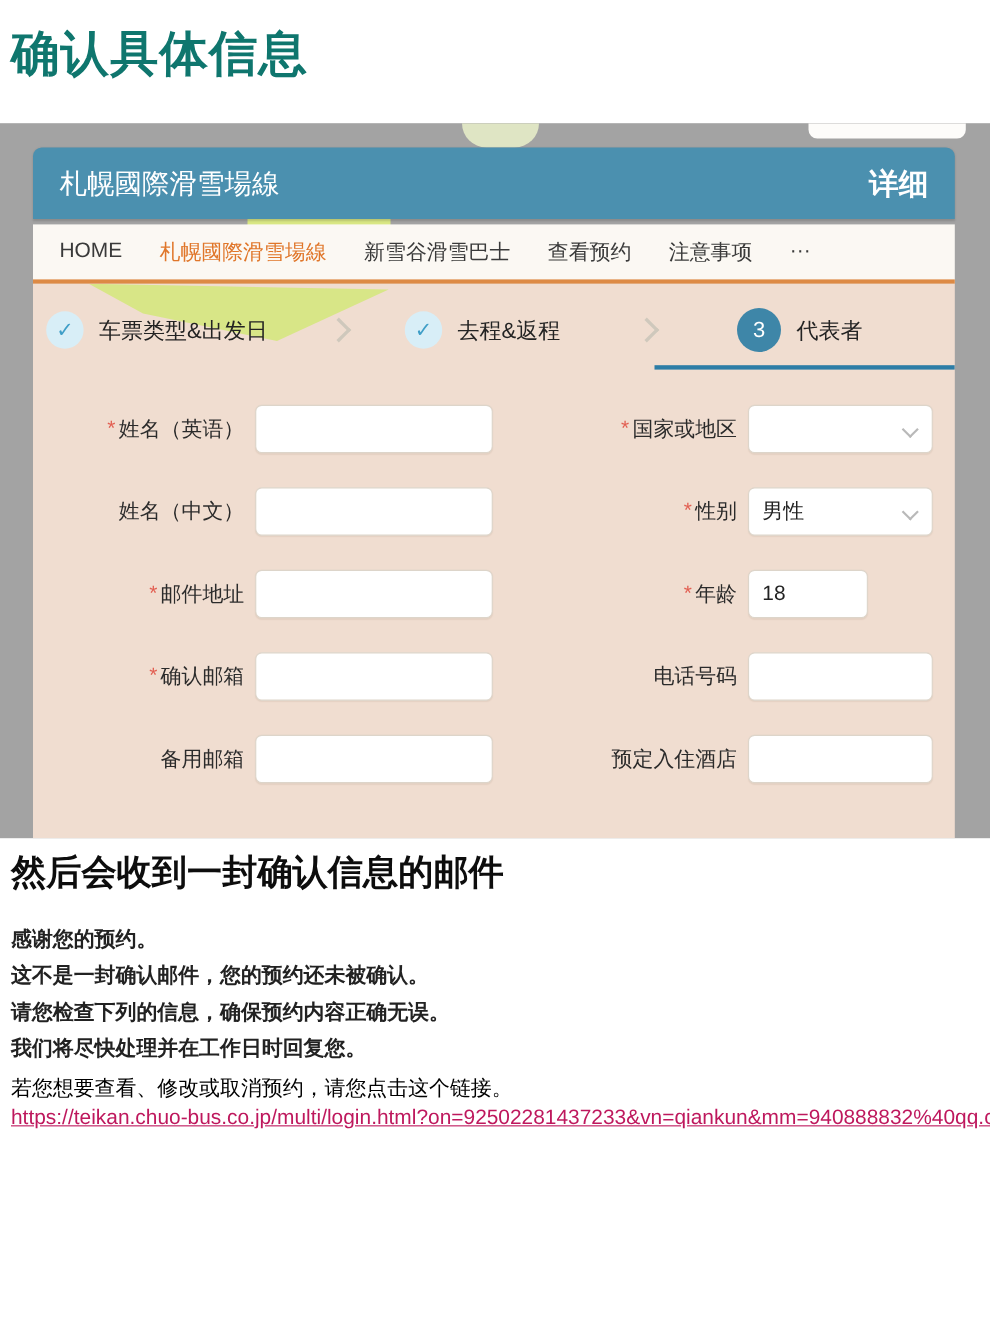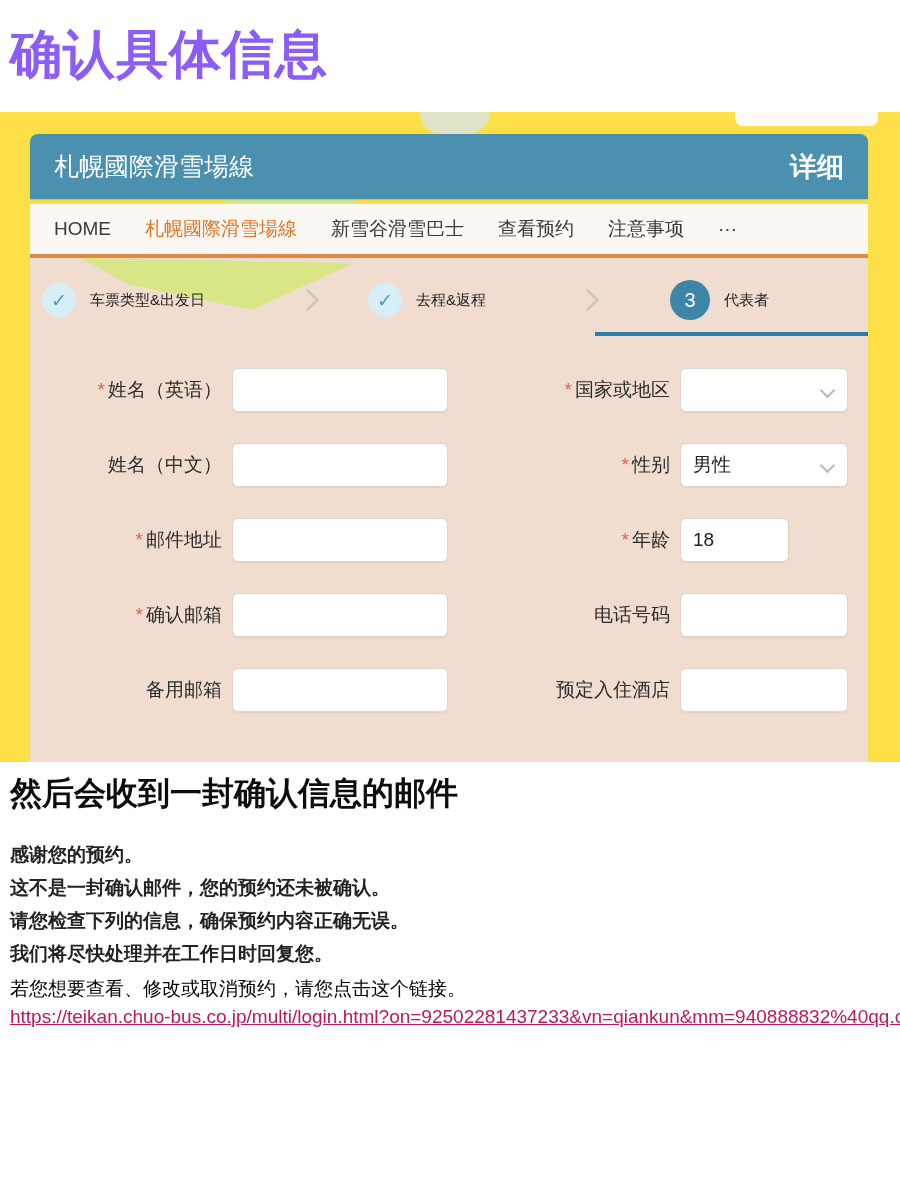--- a/index.html
+++ b/index.html
@@ -1,23 +1,23 @@
 <!DOCTYPE html>
 <html><head>
 <meta charset="utf-8">
 <style>
   html,body{margin:0;padding:0;background:#fff;}
   .canvas{position:relative;width:900px;height:1200px;overflow:hidden;background:#ffffff;
           font-family:"Liberation Sans","DejaVu Sans",sans-serif;}
 
   
-  .page-title{position:absolute;left:10px;top:20px;font-size:52px;font-weight:bold;color:#8b5cf6;letter-spacing:1px;}
+  .page-title{position:absolute;left:10px;top:20px;font-size:44px;font-weight:bold;color:#0f766e;letter-spacing:1px;}
 
   
-  .shot{position:absolute;left:0;top:112px;width:900px;height:650px;background:#fde047;overflow:hidden;}
+  .shot{position:absolute;left:0;top:112px;width:900px;height:650px;background:#a3a3a3;overflow:hidden;}
   .blob{position:absolute;z-index:1;}
   .blob-top{left:420px;top:0;width:70px;height:22px;background:#dfe5c4;border-radius:0 0 40px 40px;}
   .blob-mid{left:225px;top:80px;width:130px;height:22px;background:#d9e784;border-radius:4px;}
   .white-peek{position:absolute;left:735px;top:0;width:143px;height:14px;background:#fdfcfa;border-radius:0 0 8px 8px;z-index:1;}
 
   .card{position:absolute;left:30px;top:22px;width:838px;height:628px;z-index:2;}
   .card-header{height:65px;background:#4b90af;border-radius:8px 8px 0 0;display:flex;align-items:center;
                justify-content:space-between;padding:0 24px;color:#ffffff;font-size:25px;
                box-shadow:0 1px 2px rgba(0,0,0,.15);}
   .detail-link{font-weight:bold;font-size:27px;cursor:pointer;}
@@ -31,21 +31,21 @@
   .wedge{position:absolute;left:42px;top:0;width:290px;height:52px;background:#d8e687;
          clip-path:polygon(3% 0,97% 10%,62% 100%,20% 52%);z-index:0;}
 
   .steps{position:absolute;top:0;left:0;right:0;height:80px;z-index:1;}
   .step{position:absolute;top:14px;display:flex;align-items:center;gap:14px;height:56px;}
   .step1{left:12px;} .step2{left:338px;} .step3{left:640px;}
   .circle-done{width:34px;height:34px;border-radius:50%;background:#d8eef7;color:#3f9ec7;
                font-size:19px;font-weight:bold;display:flex;align-items:center;justify-content:center;}
   .circle-current{width:40px;height:40px;border-radius:50%;background:#3e86a8;color:#fff;
                font-size:20px;display:flex;align-items:center;justify-content:center;}
-  .step-label{font-size:15px;color:#232323;white-space:nowrap;}
+  .step-label{font-size:20px;color:#232323;white-space:nowrap;}
   .sep{position:absolute;top:34px;width:13px;height:13px;border-top:3px solid #cfc8bc;border-right:3px solid #cfc8bc;
        transform:rotate(45deg);}
   .sep1{left:270px;} .sep2{left:550px;}
   .step-underline{position:absolute;left:565px;right:0;top:74px;height:4px;background:#2d7da6;z-index:1;}
 
   .form-grid{position:absolute;top:110px;left:10px;right:20px;display:grid;
              grid-template-columns:182px 216px 212px 1fr;column-gap:10px;row-gap:31px;align-items:center;z-index:1;}
   .flabel{display:flex;justify-content:flex-end;align-items:center;gap:3px;font-size:19px;color:#2b2b2b;white-space:nowrap;}
   .req{color:#e25e51;font-size:19px;}
   .field{height:44px;background:#ffffff;border:1px solid #ddd5ca;border-radius:6px;box-sizing:border-box;

